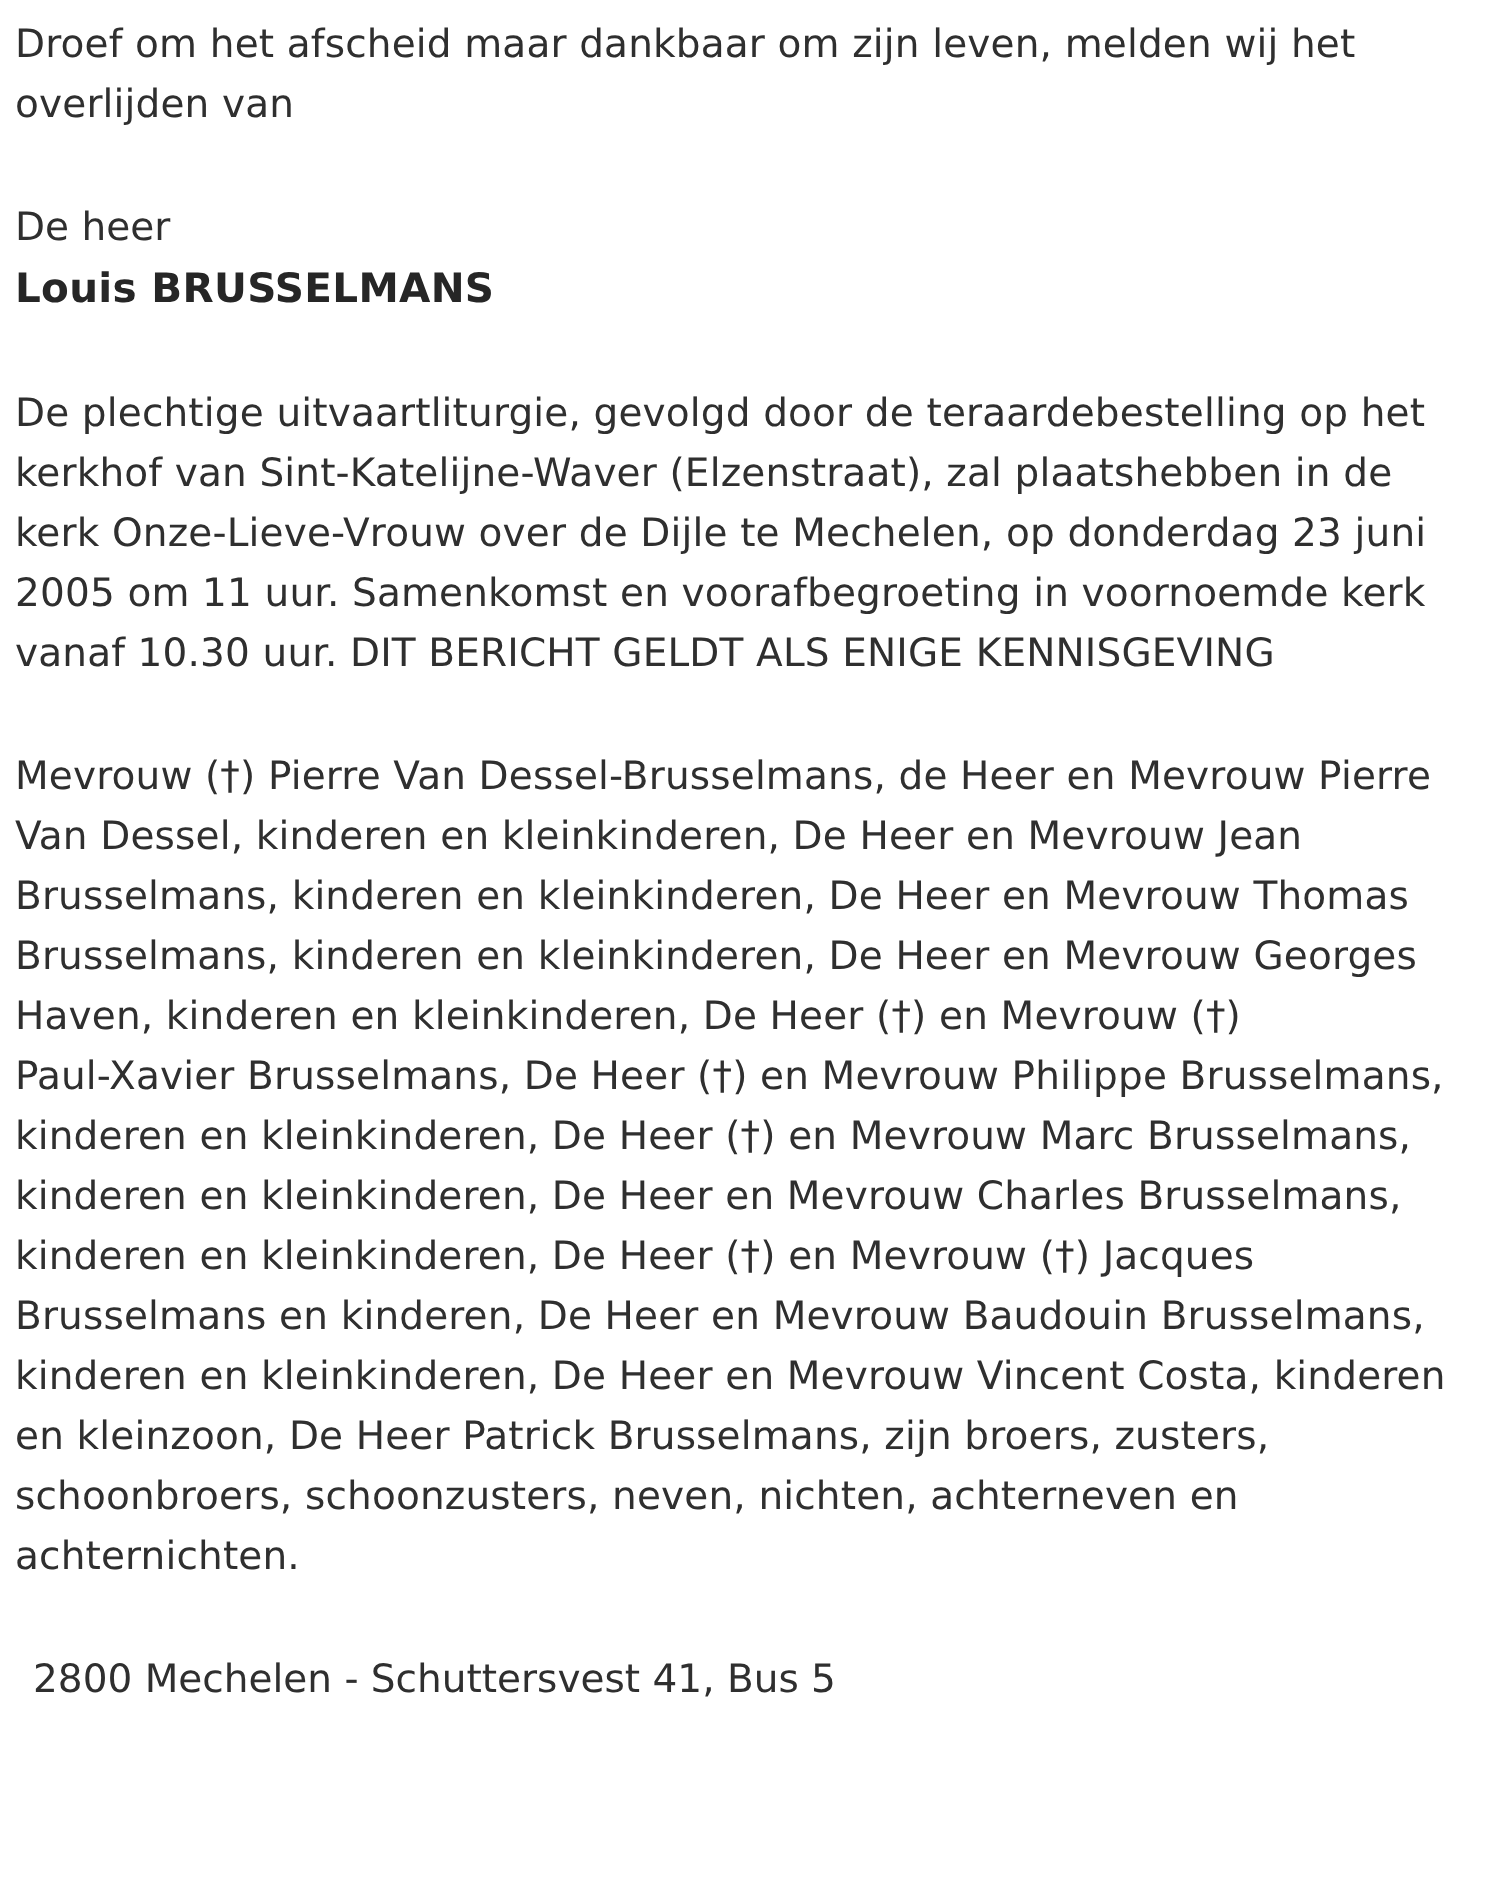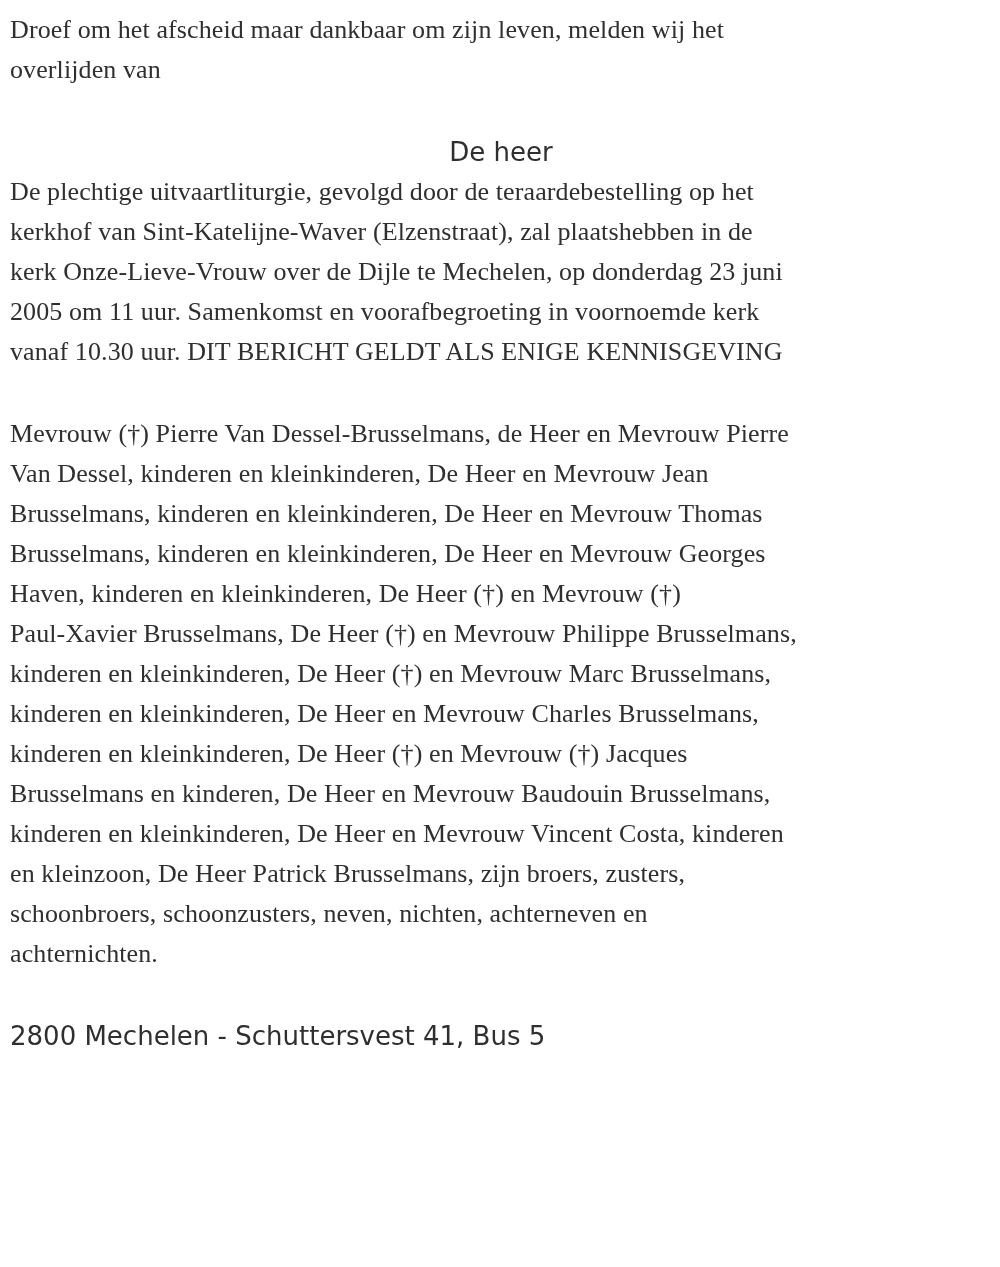--- a/index.html
+++ b/index.html
@@ -16,52 +16,51 @@
   }
   .page {
     padding: 10px 8px 0 10px;
   }
   .para {
     font-size: 26px;
     line-height: 40px;
     white-space: pre-line;
     margin: 0 0 42px 0;
     letter-spacing: 0.1px;
-    font-family: Liberation Serif, serif;
   }
   .salutation {
     font-size: 26px;
     line-height: 40px;
     margin: 0;
-    text-align: center;
   }
   .deceased-name {
     font-size: 27px;
     line-height: 42px;
     font-weight: 700;
     color: #262626;
     margin: 0 0 42px 0;
     letter-spacing: 0.2px;
   }
   .address {
     font-size: 26px;
     line-height: 40px;
-    margin: 0;
+    margin: 12px;
   }
 </style>
 </head>
 <body>
 
 <div class="page">
 
   <p class="para">Droef om het afscheid maar dankbaar om zijn leven, melden wij het
 overlijden van</p>
 
   <p class="salutation">De heer</p>
 
+  <p class="deceased-name">Louis BRUSSELMANS</p>
 
 
   <p class="para">De plechtige uitvaartliturgie, gevolgd door de teraardebestelling op het
 kerkhof van Sint-Katelijne-Waver (Elzenstraat), zal plaatshebben in de
 kerk Onze-Lieve-Vrouw over de Dijle te Mechelen, op donderdag 23 juni
 2005 om 11 uur. Samenkomst en voorafbegroeting in voornoemde kerk
 vanaf 10.30 uur. DIT BERICHT GELDT ALS ENIGE KENNISGEVING</p>
 
   <p class="para">Mevrouw (†) Pierre Van Dessel-Brusselmans, de Heer en Mevrouw Pierre
 Van Dessel, kinderen en kleinkinderen, De Heer en Mevrouw Jean

